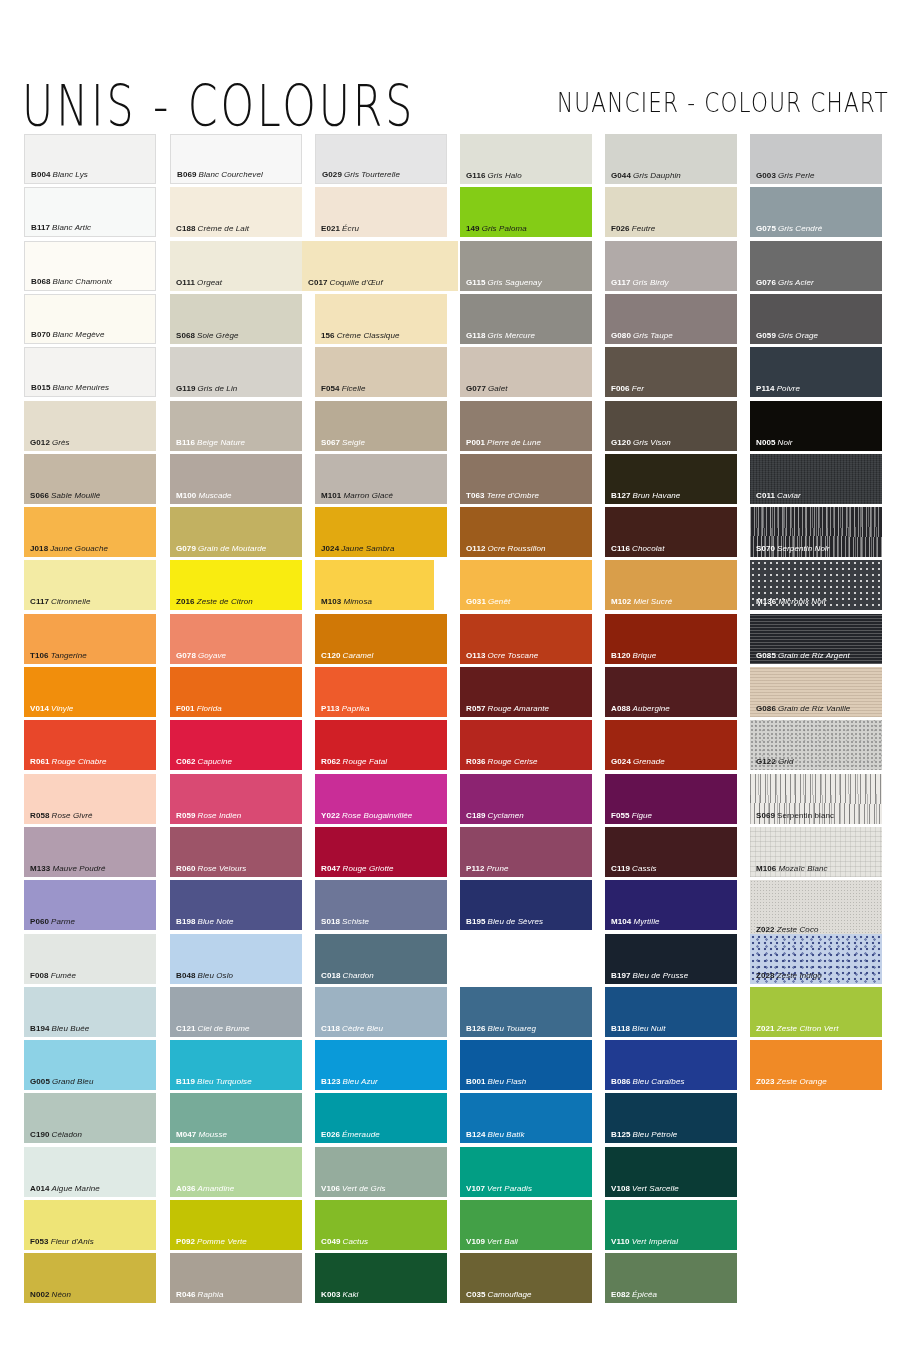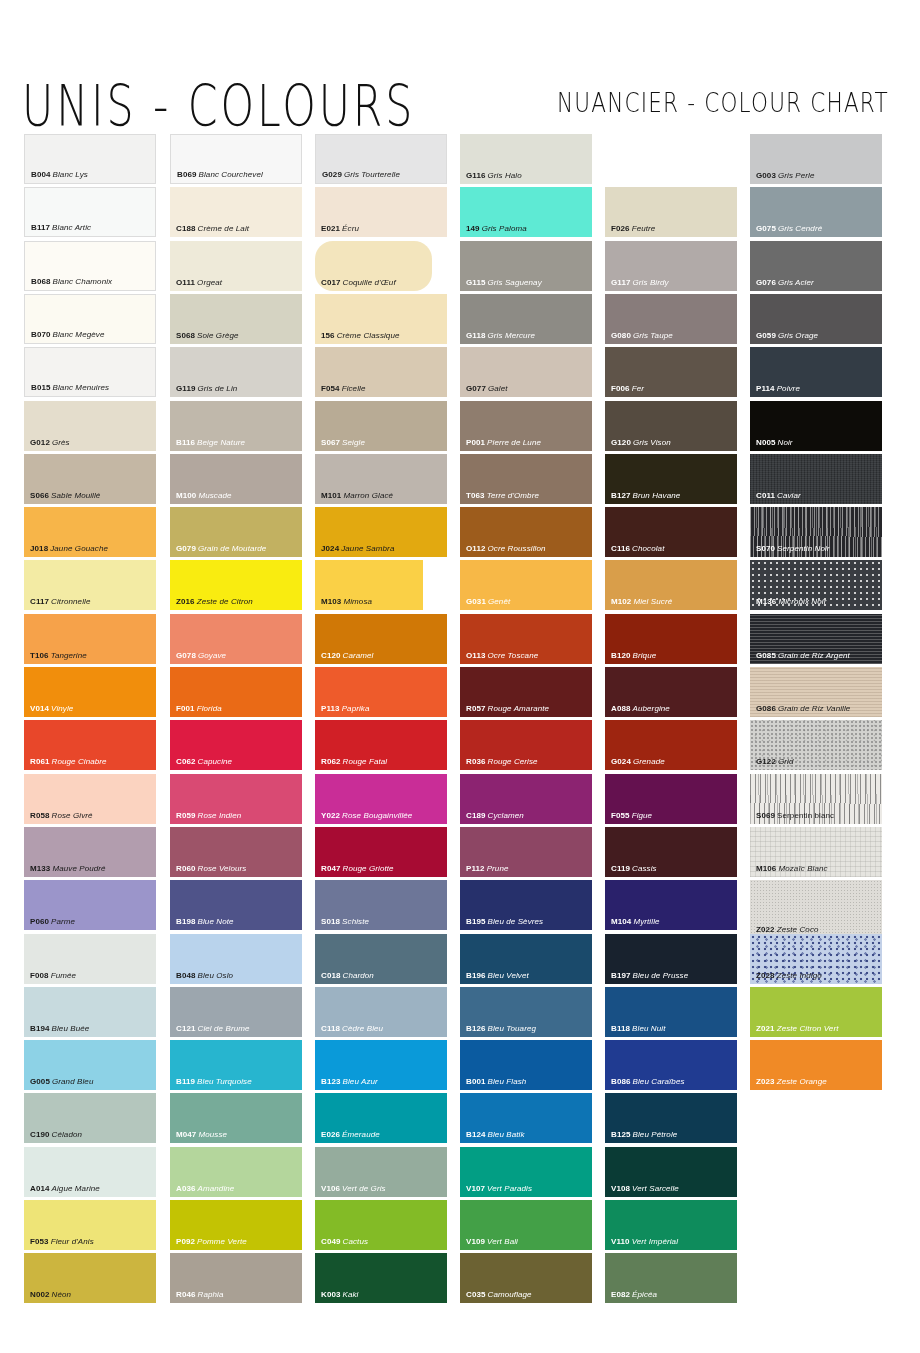--- a/index.html
+++ b/index.html
@@ -213,39 +213,39 @@
     </div>
     <div class="swatch dark" style="left: 170px; top: 1253px; width: 132px; height: 50px; background: rgb(169, 160, 148);">
       <div class="lbl"><span class="code">R046</span><span class="nm">Raphia</span></div>
     </div>
     <div class="swatch light bordered" style="left: 315px; top: 134px; width: 132px; height: 50px; background: rgb(229, 229, 230);">
       <div class="lbl"><span class="code">G029</span><span class="nm">Gris Tourterelle</span></div>
     </div>
     <div class="swatch light" style="left: 315px; top: 187px; width: 132px; height: 50px; background: rgb(242, 228, 212);">
       <div class="lbl"><span class="code">E021</span><span class="nm">Écru</span></div>
     </div>
-    <div class="swatch light" style="left: 315px; top: 241px; width: 117px; height: 50px; background: rgb(243, 229, 189); border-radius: 18px;">
+    <div class="swatch light" style="left: 302px; top: 241px; width: 156px; height: 50px; background: rgb(243, 229, 189);">
       <div class="lbl"><span class="code">C017</span><span class="nm">Coquille d'Œuf</span></div>
     </div>
     <div class="swatch light" style="left: 315px; top: 294px; width: 132px; height: 50px; background: rgb(243, 227, 186);">
       <div class="lbl"><span class="code">156</span><span class="nm">Crème Classique</span></div>
     </div>
     <div class="swatch light" style="left: 315px; top: 347px; width: 132px; height: 50px; background: rgb(216, 201, 178);">
       <div class="lbl"><span class="code">F054</span><span class="nm">Ficelle</span></div>
     </div>
     <div class="swatch dark" style="left: 315px; top: 401px; width: 132px; height: 50px; background: rgb(184, 171, 149);">
       <div class="lbl"><span class="code">S067</span><span class="nm">Seigle</span></div>
     </div>
     <div class="swatch light" style="left: 315px; top: 454px; width: 132px; height: 50px; background: rgb(189, 181, 173);">
       <div class="lbl"><span class="code">M101</span><span class="nm">Marron Glacé</span></div>
     </div>
     <div class="swatch light" style="left: 315px; top: 507px; width: 132px; height: 50px; background: rgb(226, 169, 16);">
       <div class="lbl"><span class="code">J024</span><span class="nm">Jaune Sambra</span></div>
     </div>
-    <div class="swatch light" style="left: 315px; top: 560px; width: 108px; height: 50px; background: rgb(250, 208, 70);">
+    <div class="swatch light" style="left: 315px; top: 560px; width: 119px; height: 50px; background: rgb(250, 208, 70);">
       <div class="lbl"><span class="code">M103</span><span class="nm">Mimosa</span></div>
     </div>
     <div class="swatch dark" style="left: 315px; top: 614px; width: 132px; height: 50px; background: rgb(208, 120, 6);">
       <div class="lbl"><span class="code">C120</span><span class="nm">Caramel</span></div>
     </div>
     <div class="swatch dark" style="left: 315px; top: 667px; width: 132px; height: 50px; background: rgb(238, 91, 43);">
       <div class="lbl"><span class="code">P113</span><span class="nm">Paprika</span></div>
     </div>
     <div class="swatch dark" style="left: 315px; top: 720px; width: 132px; height: 50px; background: rgb(209, 31, 38);">
       <div class="lbl"><span class="code">R062</span><span class="nm">Rouge Fatal</span></div>
@@ -276,21 +276,21 @@
     </div>
     <div class="swatch dark" style="left: 315px; top: 1200px; width: 132px; height: 50px; background: rgb(131, 187, 38);">
       <div class="lbl"><span class="code">C049</span><span class="nm">Cactus</span></div>
     </div>
     <div class="swatch dark" style="left: 315px; top: 1253px; width: 132px; height: 50px; background: #14532d;">
       <div class="lbl"><span class="code">K003</span><span class="nm">Kaki</span></div>
     </div>
     <div class="swatch light" style="left: 460px; top: 134px; width: 132px; height: 50px; background: rgb(223, 224, 214);">
       <div class="lbl"><span class="code">G116</span><span class="nm">Gris Halo</span></div>
     </div>
-    <div class="swatch light" style="left: 460px; top: 187px; width: 132px; height: 50px; background: #5eead4;">
+    <div class="swatch light" style="left: 460px; top: 187px; width: 132px; height: 50px; background: #84cc16;">
       <div class="lbl"><span class="code">149</span><span class="nm">Gris Paloma</span></div>
     </div>
     <div class="swatch dark" style="left: 460px; top: 241px; width: 132px; height: 50px; background: rgb(155, 152, 144);">
       <div class="lbl"><span class="code">G115</span><span class="nm">Gris Saguenay</span></div>
     </div>
     <div class="swatch dark" style="left: 460px; top: 294px; width: 132px; height: 50px; background: rgb(141, 139, 133);">
       <div class="lbl"><span class="code">G118</span><span class="nm">Gris Mercure</span></div>
     </div>
     <div class="swatch light" style="left: 460px; top: 347px; width: 132px; height: 50px; background: rgb(207, 194, 181);">
       <div class="lbl"><span class="code">G077</span><span class="nm">Galet</span></div>
@@ -318,40 +318,40 @@
     </div>
     <div class="swatch dark" style="left: 460px; top: 774px; width: 132px; height: 50px; background: rgb(140, 35, 113);">
       <div class="lbl"><span class="code">C189</span><span class="nm">Cyclamen</span></div>
     </div>
     <div class="swatch dark" style="left: 460px; top: 827px; width: 132px; height: 50px; background: rgb(141, 70, 100);">
       <div class="lbl"><span class="code">P112</span><span class="nm">Prune</span></div>
     </div>
     <div class="swatch dark" style="left: 460px; top: 880px; width: 132px; height: 50px; background: rgb(38, 48, 107);">
       <div class="lbl"><span class="code">B195</span><span class="nm">Bleu de Sèvres</span></div>
     </div>
-    <div class="swatch dark" style="left: 460px; top: 934px; width: 132px; height: 50px; background: rgb(26, 74, 107);">
-      <div class="lbl"><span class="code">B196</span><span class="nm">Bleu Velvet</span></div>
-    </div>
     <div class="swatch dark" style="left: 460px; top: 987px; width: 132px; height: 50px; background: rgb(61, 106, 140);">
       <div class="lbl"><span class="code">B126</span><span class="nm">Bleu Touareg</span></div>
     </div>
     <div class="swatch dark" style="left: 460px; top: 1040px; width: 132px; height: 50px; background: rgb(11, 91, 160);">
       <div class="lbl"><span class="code">B001</span><span class="nm">Bleu Flash</span></div>
     </div>
     <div class="swatch dark" style="left: 460px; top: 1093px; width: 132px; height: 50px; background: rgb(13, 116, 180);">
       <div class="lbl"><span class="code">B124</span><span class="nm">Bleu Batik</span></div>
     </div>
     <div class="swatch dark" style="left: 460px; top: 1147px; width: 132px; height: 50px; background: rgb(2, 158, 132);">
       <div class="lbl"><span class="code">V107</span><span class="nm">Vert Paradis</span></div>
     </div>
     <div class="swatch dark" style="left: 460px; top: 1200px; width: 132px; height: 50px; background: rgb(67, 160, 71);">
       <div class="lbl"><span class="code">V109</span><span class="nm">Vert Bali</span></div>
     </div>
     <div class="swatch dark" style="left: 460px; top: 1253px; width: 132px; height: 50px; background: rgb(108, 98, 51);">
       <div class="lbl"><span class="code">C035</span><span class="nm">Camouflage</span></div>
+    </div>
+    <div class="swatch light" style="left: 605px; top: 134px; width: 132px; height: 50px; background: rgb(211, 212, 205);">
+      <div class="lbl"><span class="code">G044</span><span class="nm">Gris Dauphin</span></div>
     </div>
     <div class="swatch light" style="left: 605px; top: 187px; width: 132px; height: 50px; background: rgb(224, 218, 196);">
       <div class="lbl"><span class="code">F026</span><span class="nm">Feutre</span></div>
     </div>
     <div class="swatch dark" style="left: 605px; top: 241px; width: 132px; height: 50px; background: rgb(177, 170, 168);">
       <div class="lbl"><span class="code">G117</span><span class="nm">Gris Birdy</span></div>
     </div>
     <div class="swatch dark" style="left: 605px; top: 294px; width: 132px; height: 50px; background: rgb(136, 124, 123);">
       <div class="lbl"><span class="code">G080</span><span class="nm">Gris Taupe</span></div>
     </div>

